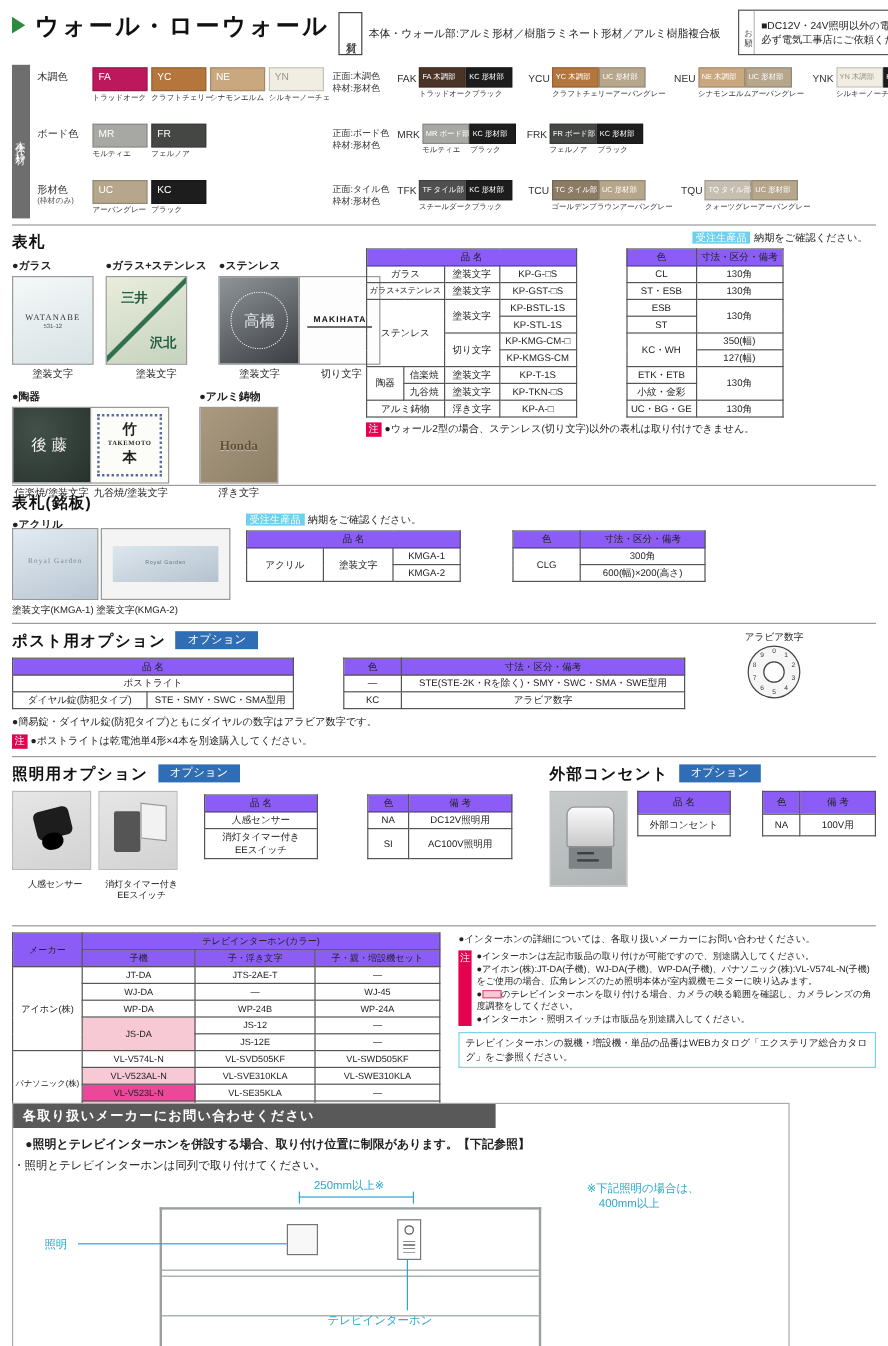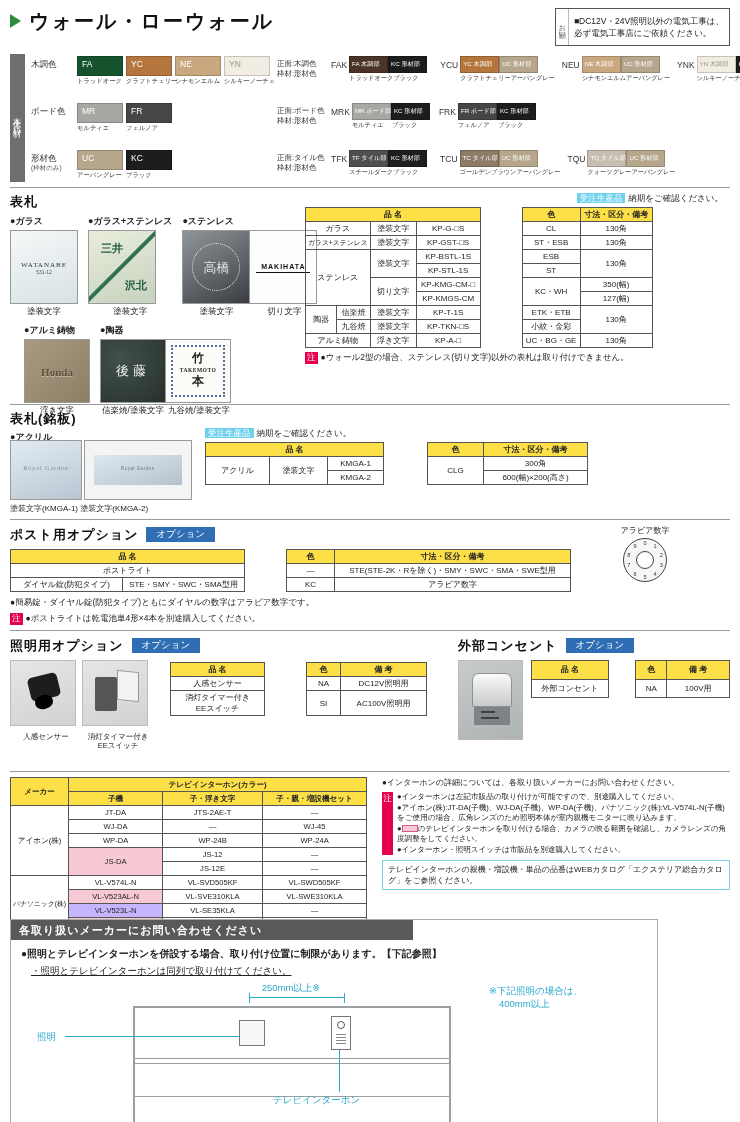--- a/index.html
+++ b/index.html
@@ -40,21 +40,21 @@
   .combo-code { font-size: 8.5px; color: #333; line-height: 18px; }
   .combo-seg-row { display: flex; }
   .combo-seg { width: 39px; height: 17px; font-size: 6.2px; display: flex; align-items: center; padding-left: 2px;
                border: 1px solid rgba(0,0,0,.18); white-space: nowrap; }
   .combo-names { display: flex; font-size: 6.2px; color: #333; margin-top: 1px; }
   .combo-names span { min-width: 40px; white-space: nowrap; }
 
   
   table { border-collapse: collapse; font-size: 8px; }
   th, td { border: 1px solid #555; text-align: center; padding: 1px 2px; line-height: 11px; white-space: nowrap; }
-  th { background: #fde047; font-weight: bold; }
+  th { background: #8b5cf6; font-weight: normal; }
   td.sp, th.sp { border: none; background: transparent; }
   .pre-line { white-space: pre-line; }
 
   .sec-title { font-size: 13px; font-weight: bold; letter-spacing: 1px; color: #111; }
   .badge-opt { display: inline-block; background: #2f6db5; color: #fff; font-size: 9.5px; padding: 1px 10px;
                margin-left: 8px; vertical-align: 2px; }
   .preorder { font-size: 8.5px; }
   .preorder .po-badge { background: #6fd0ee; color: #fff; padding: 0 3px; margin-right: 3px; }
   .chu { display: inline-block; background: #e50050; color: #fff; font-size: 8.5px; padding: 0 2px; margin-right: 3px; }
   .note-line { font-size: 8.5px; color: #222; }
@@ -168,21 +168,21 @@
   .ic-chu-bar { width: 11px; background: #e50050; color: #fff; font-size: 8.5px; text-align: center; padding-top: 1px; }
   .ic-chu-body { flex: 1; font-size: 7.6px; line-height: 10.5px; }
   .pink-swatch { display: inline-block; width: 16px; height: 7px; border: 1px solid #d58; vertical-align: -1px; }
   .catalog-box { margin-top: 5px; border: 1px solid #7fd0e8; padding: 3px 5px; font-size: 8px; display: inline-block; }
 
   
   .btm { border: 1px solid #aaa; width: 648px; height: 212px; margin-top: 4px; position: relative; }
   .btm-hdr { background: #595959; color: #fff; font-size: 11px; font-weight: bold; width: 402px; height: 20px;
              line-height: 20px; padding-left: 8px; letter-spacing: 1px; }
   .btm-n1 { font-size: 10px; font-weight: bold; margin: 7px 0 0 10px; }
-  .btm-n2 { font-size: 9.5px; margin: 4px 0 0 20px; text-decoration: underline; }
+  .btm-n2 { font-size: 9.5px; margin: 4px 0 0 0; }
   .diagram { position: absolute; left: 10px; top: 62px; right: 10px; bottom: 4px; }
   .cyan { color: #29a8cc; }
   .dim-label { position: absolute; left: 190px; top: 0; width: 160px; text-align: center; font-size: 9.5px; }
   .dim-line { position: absolute; left: 228px; top: 15px; width: 96px; border-top: 1px solid #29a8cc; }
   .dim-line::before, .dim-line::after { content: ""; position: absolute; top: -5px; width: 1px; height: 10px; background: #29a8cc; }
   .dim-line::before { left: 0; } .dim-line::after { right: 0; }
   .wall { position: absolute; left: 112px; top: 24px; width: 318px; height: 118px; border: 2px solid #9aa0a0; border-bottom: none; }
   .rail { position: absolute; left: 0; right: 0; height: 1px; background: #9aa0a0; }
   .fixture { position: absolute; left: 104px; top: 12px; width: 26px; height: 26px; border: 1.5px solid #777; background: #f8f8f8; }
   .device { position: absolute; left: 196px; top: 8px; width: 20px; height: 34px; border: 1.5px solid #777; background: #fff; }
@@ -199,38 +199,42 @@
   .models { position: absolute; left: 492px; top: 34px; font-size: 9.5px; font-weight: bold; line-height: 12.5px; }
 </style>
 </head>
 <body>
 
 <div class="page">
 
   <div class="hdr">
     <span class="tri"></span>
     <div class="title">ウォール・ローウォール</div>
+    <div class="mat">
+      <div class="mat-box">材質</div>
+      <div class="mat-text">本体・ウォール部:アルミ形材／樹脂ラミネート形材／アルミ樹脂複合板</div>
+    </div>
     <div class="req">
       <div class="req-side">お願い</div>
       <div class="req-text">
         <div>■DC12V・24V照明以外の電気工事は、</div>
         <div>必ず電気工事店にご依頼ください。</div>
       </div>
     </div>
   </div>
 
   <div class="colors">
     <div class="side-bar">本体・枠材</div>
     <div class="color-rows">
 
       <div class="crow">
         <div class="clabel">木調色</div>
         <div class="chips">
           <div class="chip">
-              <div class="chip-rect" style="background-color: #14532d; color: rgb(255, 255, 255);">FA</div>
+              <div class="chip-rect" style="background-color: #be185d; color: rgb(255, 255, 255);">FA</div>
               <div class="chip-name">トラッドオーク</div>
             </div>
           <div class="chip">
               <div class="chip-rect" style="background-color: rgb(180, 118, 60); color: rgb(255, 255, 255);">YC</div>
               <div class="chip-name">クラフトチェリー</div>
             </div>
           <div class="chip">
               <div class="chip-rect" style="background-color: rgb(201, 167, 127); color: rgb(255, 255, 255);">NE</div>
               <div class="chip-name">シナモンエルム</div>
             </div>
@@ -438,45 +442,45 @@
           </div>
         </div>
         <div class="np-caps">
           <div>塗装文字</div>
           <div>切り文字</div>
         </div>
       </div>
     </div>
 
     <div class="np-groups" style="margin-top:6px;">
-      <div class="np-group" style="margin-left:14px;">
-        <div class="np-glabel">●アルミ鋳物</div>
-        <div class="np-box2 np-cast dots4">
-          <div class="hn">Honda</div>
-        </div>
-        <div class="np-cap">浮き文字</div>
-      </div>
       <div class="np-group">
         <div class="np-glabel">●陶器</div>
         <div class="np-row">
           <div class="np-box2 np-cer1 dots4">
             <div class="cn">後藤</div>
           </div>
           <div class="np-box2 np-cer2" style="margin-left:-1px;">
             <div class="np-cer2-in">
               <div class="t1">竹</div>
               <div class="t2">TAKEMOTO</div>
               <div class="t3">本</div>
             </div>
           </div>
         </div>
         <div class="np-caps">
           <div style="width:66px">信楽焼/塗装文字</div>
           <div style="width:66px">九谷焼/塗装文字</div>
         </div>
+      </div>
+      <div class="np-group" style="margin-left:14px;">
+        <div class="np-glabel">●アルミ鋳物</div>
+        <div class="np-box2 np-cast dots4">
+          <div class="hn">Honda</div>
+        </div>
+        <div class="np-cap">浮き文字</div>
       </div>
     </div>
 
     <div class="np-right">
       <div class="preorder" style="text-align:right; margin-bottom:2px;">
         <span class="po-badge">受注生産品</span><span>納期をご確認ください。</span>
       </div>
       <table class="np-table">
         <colgroup>
             <col style="width:30px">
@@ -801,21 +805,21 @@
             <td>VL-V574L-N</td>
             <td>VL-SVD505KF</td>
             <td>VL-SWD505KF</td>
           </tr>
       <tr>
             <td style="background-color: rgb(247, 201, 212);">VL-V523AL-N</td>
             <td>VL-SVE310KLA</td>
             <td>VL-SWE310KLA</td>
           </tr>
       <tr>
-            <td style="background-color: #c4b5fd;">VL-V523L-N</td>
+            <td style="background-color: #ec4899;">VL-V523L-N</td>
             <td>VL-SE35KLA</td>
             <td>—</td>
           </tr>
       <tr>
             <td style="background-color: rgb(247, 201, 212);">VS-VG562L-S</td>
             <td>VS-SGE20LA</td>
             <td>—</td>
           </tr>
     </tbody>
       </table>

